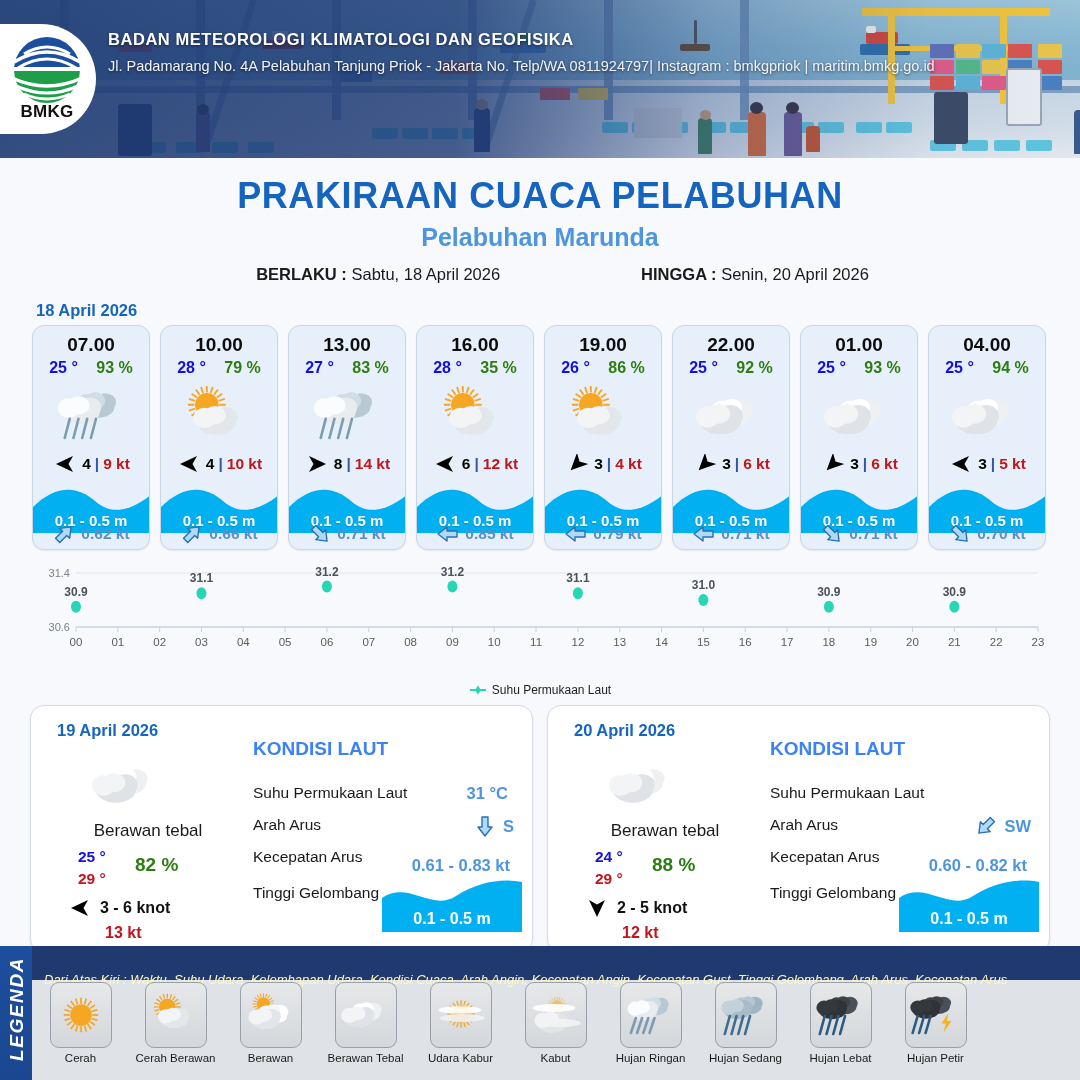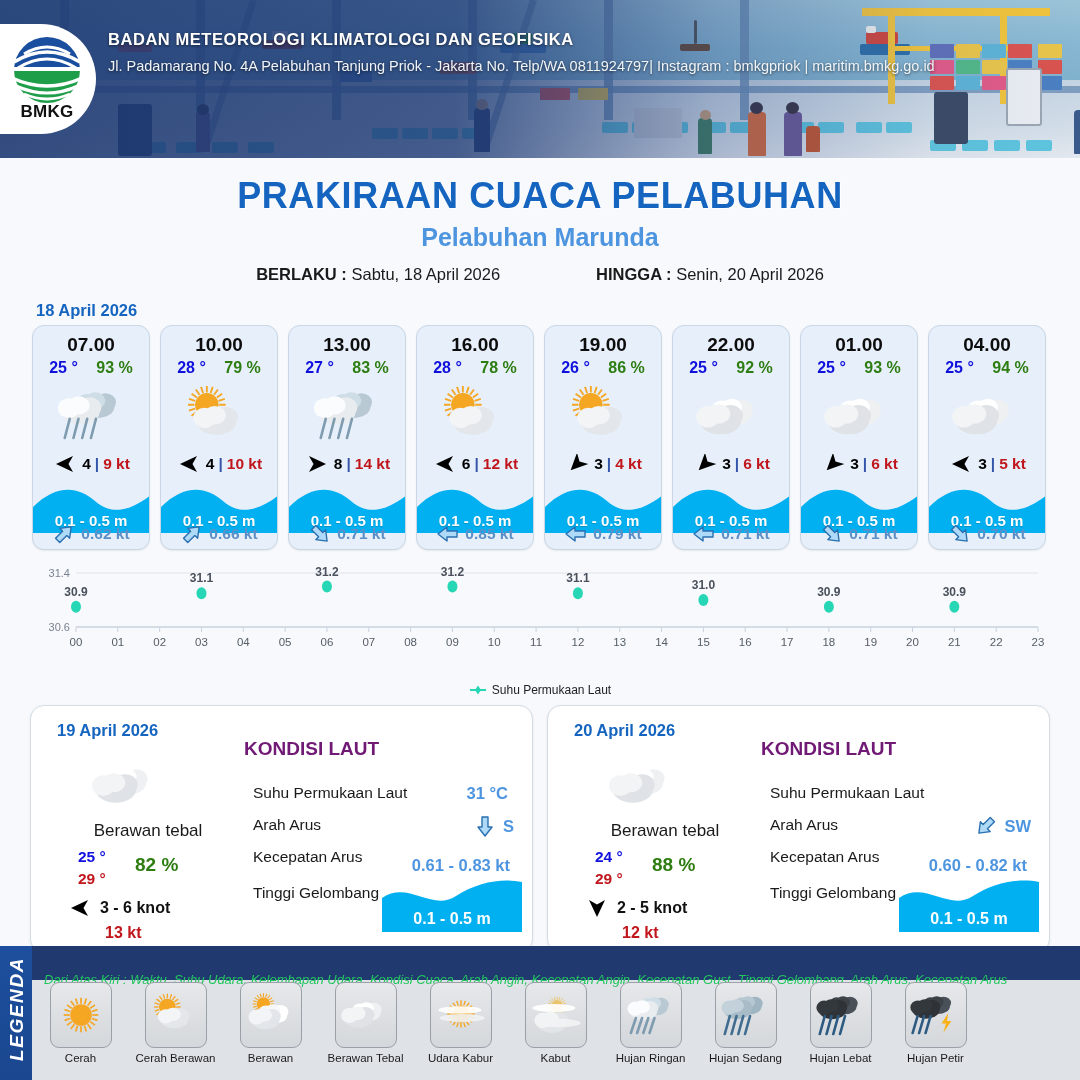--- a/index.html
+++ b/index.html
@@ -89,21 +89,21 @@
     font-size: 36px; font-weight: bold; color: #1565c0;
     letter-spacing: .6px; text-shadow: 1px 1px 0 rgba(255,255,255,.9);
   }
   .title-sub {
     font-size: 25px; font-weight: bold; color: #4e95e0; margin-top: 6px;
   }
   .valid-row {
     margin-top: 13px; display: flex; justify-content: center; gap: 96px;
     font-size: 16.5px; color: #1a1a1a;
   }
-  .valid-lbl { font-weight: bold; }
+  .valid-lbl { font-weight: bold; margin-left: 45px; }
   .valid-val { font-weight: normal; }
 
   
   .fc-date {
     margin: 17px 0 5px 36px; font-size: 16.5px; font-weight: bold; color: #1565c0;
   }
   .cards {
     display: flex; gap: 10px; padding: 0 32px; align-items: flex-end;
   }
   .card {
@@ -177,22 +177,22 @@
   .d-wind {
     position: absolute; left: 36px; top: 192px;
     display: flex; align-items: center; gap: 7px;
     font-size: 16px; font-weight: bold; color: #111;
   }
   .d-gust {
     position: absolute; left: 74px; top: 218px;
     font-size: 16px; font-weight: bold; color: #c0161c;
   }
   .d-sea-title {
-    position: absolute; left: 213px; top: 32px;
-    font-size: 19px; font-weight: bold; color: #701a75;
+    position: absolute; left: 222px; top: 32px;
+    font-size: 19px; font-weight: bold; color: #3b82f6;
   }
   .d-row { position: absolute; font-size: 15.5px; color: #1a1a1a; }
   .d-rv { position: absolute; font-size: 16.5px; font-weight: bold; color: #4e95e0; }
   .d-wave-box { position: absolute; right: 10px; bottom: 16px; }
   .d-wave-lbl {
     position: absolute; left: 0; top: 34px; width: 100%; text-align: center;
     font-size: 16px; font-weight: bold; color: #fff;
   }
 
   
@@ -208,21 +208,21 @@
     position: absolute; left: -42px; top: 52px; width: 118px;
     transform: rotate(-90deg);
     font-size: 19px; font-weight: bold; font-style: italic; color: #fff;
     letter-spacing: 1.6px; text-align: center;
   }
   .legend-bar {
     position: absolute; left: 32px; top: 0; width: 1048px; height: 34px;
     background: #203a70; display: flex; align-items: center;
   }
   .legend-bar span {
-    font-size: 13px; font-style: italic; color: #22c55e; padding-left: 12px;
+    font-size: 13px; font-style: italic; color: #fef9c3; padding-left: 12px;
     white-space: nowrap;
     margin-top: 32px;
   }
   .legend-items {
     position: absolute; left: 36px; top: 36px; width: 1040px;
     display: flex; gap: 6px;
   }
   .leg-item { width: 89px; text-align: center; }
   .leg-box {
     width: 62px; height: 66px; margin: 0 auto;
@@ -540,21 +540,21 @@
     </g>
           </svg>
         <span class="c-cur-val">0.71 kt</span>
       </div>
     </div>
     </div>
     <div class="card">
     <div class="c-time">16.00</div>
     <div class="c-th">
       <span class="c-temp">28 °</span>
-      <span class="c-hum">78 %</span>
+      <span class="c-hum">35 %</span>
     </div>
     <div class="c-icon">
         <svg width="76" height="64" viewBox="0 0 76 64">
           <line x1="38.209" y1="21.76" x2="44.688" y2="21.76" stroke="#f5a623" stroke-width="1.8848"></line>
           <line x1="37.603618050054756" y1="25.582231203423724" x2="43.76551321913106" y2="27.58435230997901" stroke="#f5a623" stroke-width="1.8848"></line>
           <line x1="35.84673120342373" y1="29.0303157856056" x2="41.088352309979015" y2="32.83857643520854" stroke="#f5a623" stroke-width="1.8848"></line>
           <line x1="33.11031578560561" y1="31.766731203423724" x2="36.918576435208536" y2="37.00835230997901" stroke="#f5a623" stroke-width="1.8848"></line>
           <line x1="29.66223120342373" y1="33.52361805005476" x2="31.664352309979012" y2="39.68551321913105" stroke="#f5a623" stroke-width="1.8848"></line>
           <line x1="25.840000000000003" y1="34.129000000000005" x2="25.840000000000003" y2="40.608000000000004" stroke="#f5a623" stroke-width="1.8848"></line>
           <line x1="22.01776879657628" y1="33.52361805005476" x2="20.015647690020995" y2="39.68551321913105" stroke="#f5a623" stroke-width="1.8848"></line>

